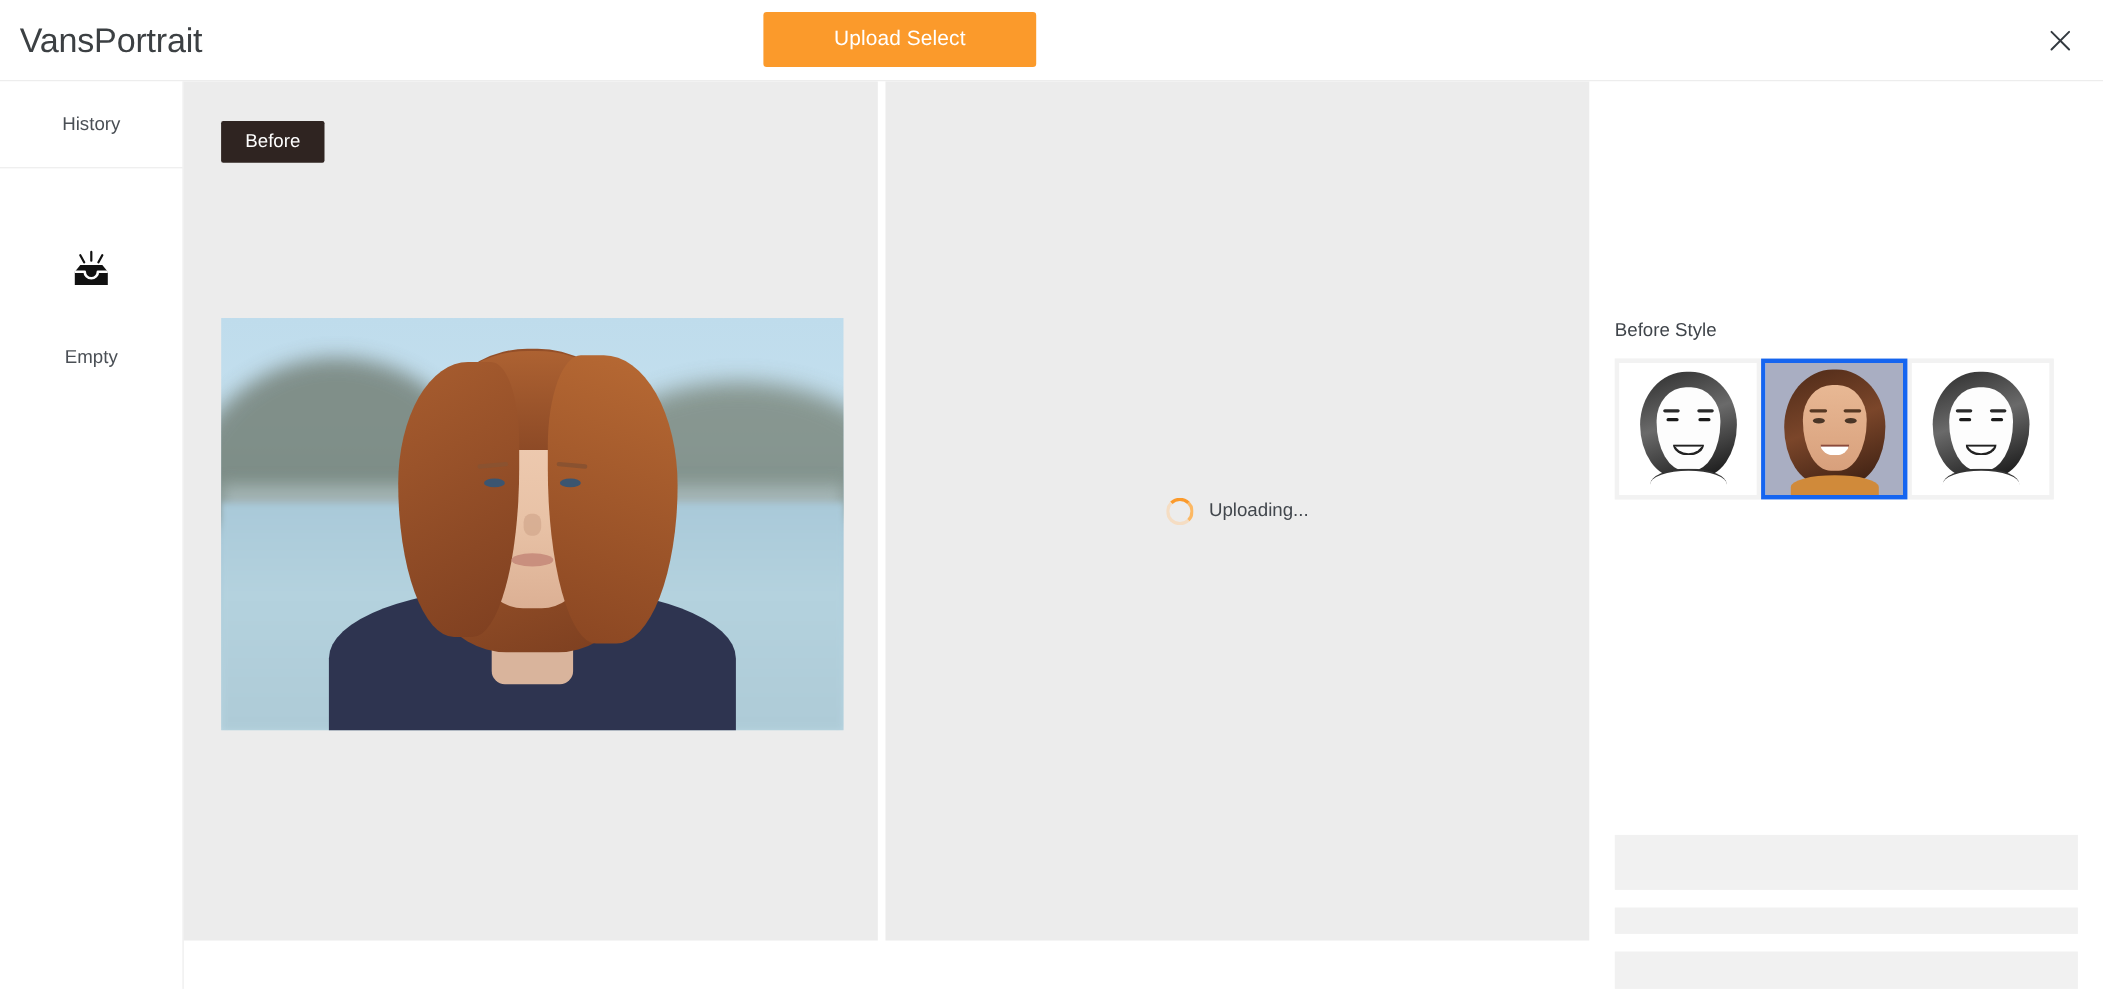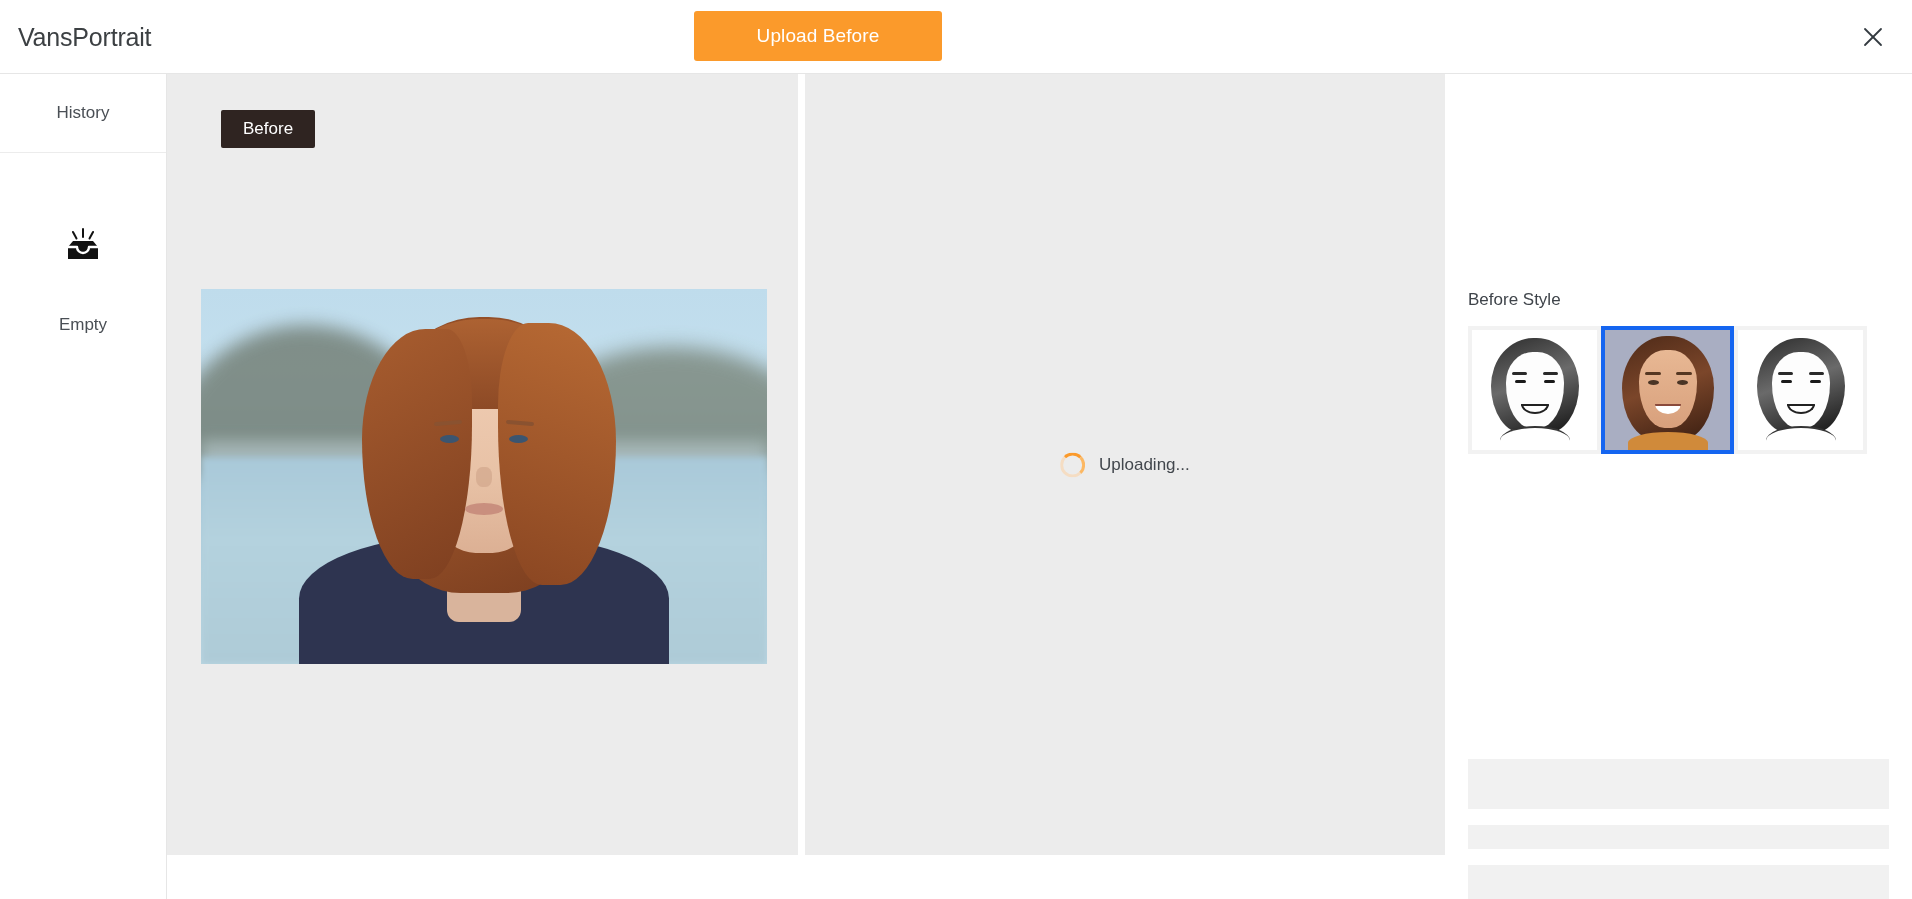--- a/index.html
+++ b/index.html
@@ -31,21 +31,21 @@
     position: relative;
     display: flex;
     align-items: center;
   }
 
   .brand {
     position: absolute;
     left: 18px;
     top: 50%;
     transform: translateY(-50%);
-    font-size: 25px;
+    font-size: 31px;
     letter-spacing: -0.2px;
     color: #3c4043;
     font-weight: 400;
   }
 
   .upload-btn {
     position: absolute;
     left: 694px;
     top: 11px;
     width: 248px;
@@ -151,21 +151,20 @@
   .before-badge {
     position: absolute;
     left: 34px;
     top: 36px;
     background: #2f2421;
     color: #ffffff;
     font-size: 17px;
     padding: 9px 22px;
     border-radius: 2px;
     user-select: none;
-    margin-left: 20px;
   }
 
   
   .photo-wrap {
     position: absolute;
     left: 34px;
     top: 215px;
     width: 566px;
     height: 375px;
     overflow: hidden;
@@ -521,21 +520,21 @@
   .skel.c { height: 34px; margin-bottom: 0; }
 </style>
 </head>
 <body>
 
 <div class="app">
 
   <div class="header">
     <div class="brand">VansPortrait</div>
 
-    <button class="upload-btn">Upload Before</button>
+    <button class="upload-btn">Upload Select</button>
 
     <button class="close-btn">
       <span>
         <svg width="22" height="22" viewBox="0 0 22 22" aria-hidden="true">
           <line x1="3" y1="3" x2="19" y2="19" stroke="#333a40" stroke-width="1.8" stroke-linecap="round"></line>
           <line x1="19" y1="3" x2="3" y2="19" stroke="#333a40" stroke-width="1.8" stroke-linecap="round"></line>
         </svg>
       </span>
     </button>
   </div>

